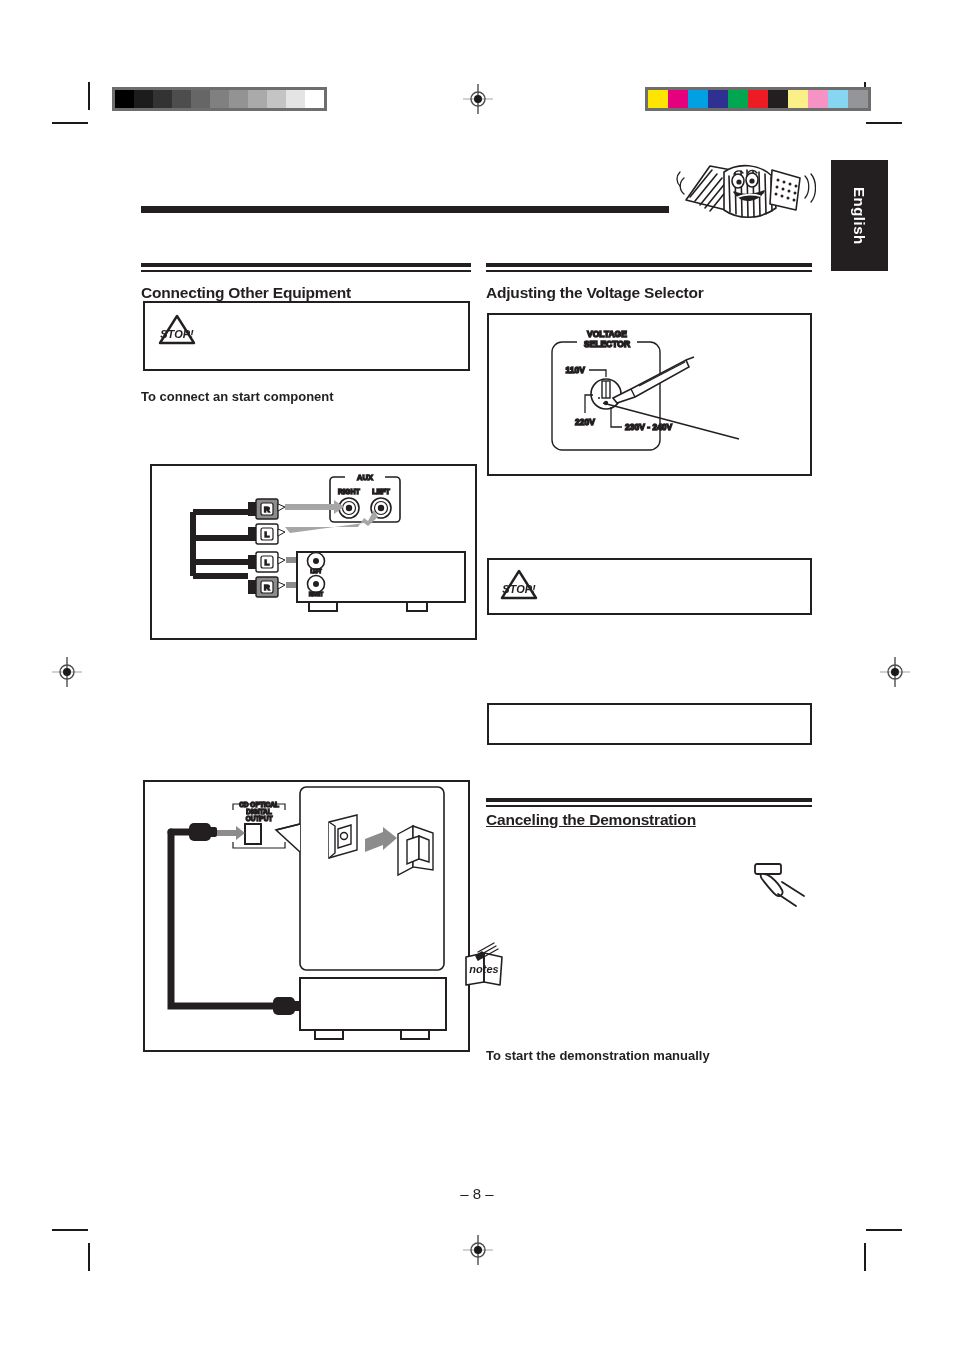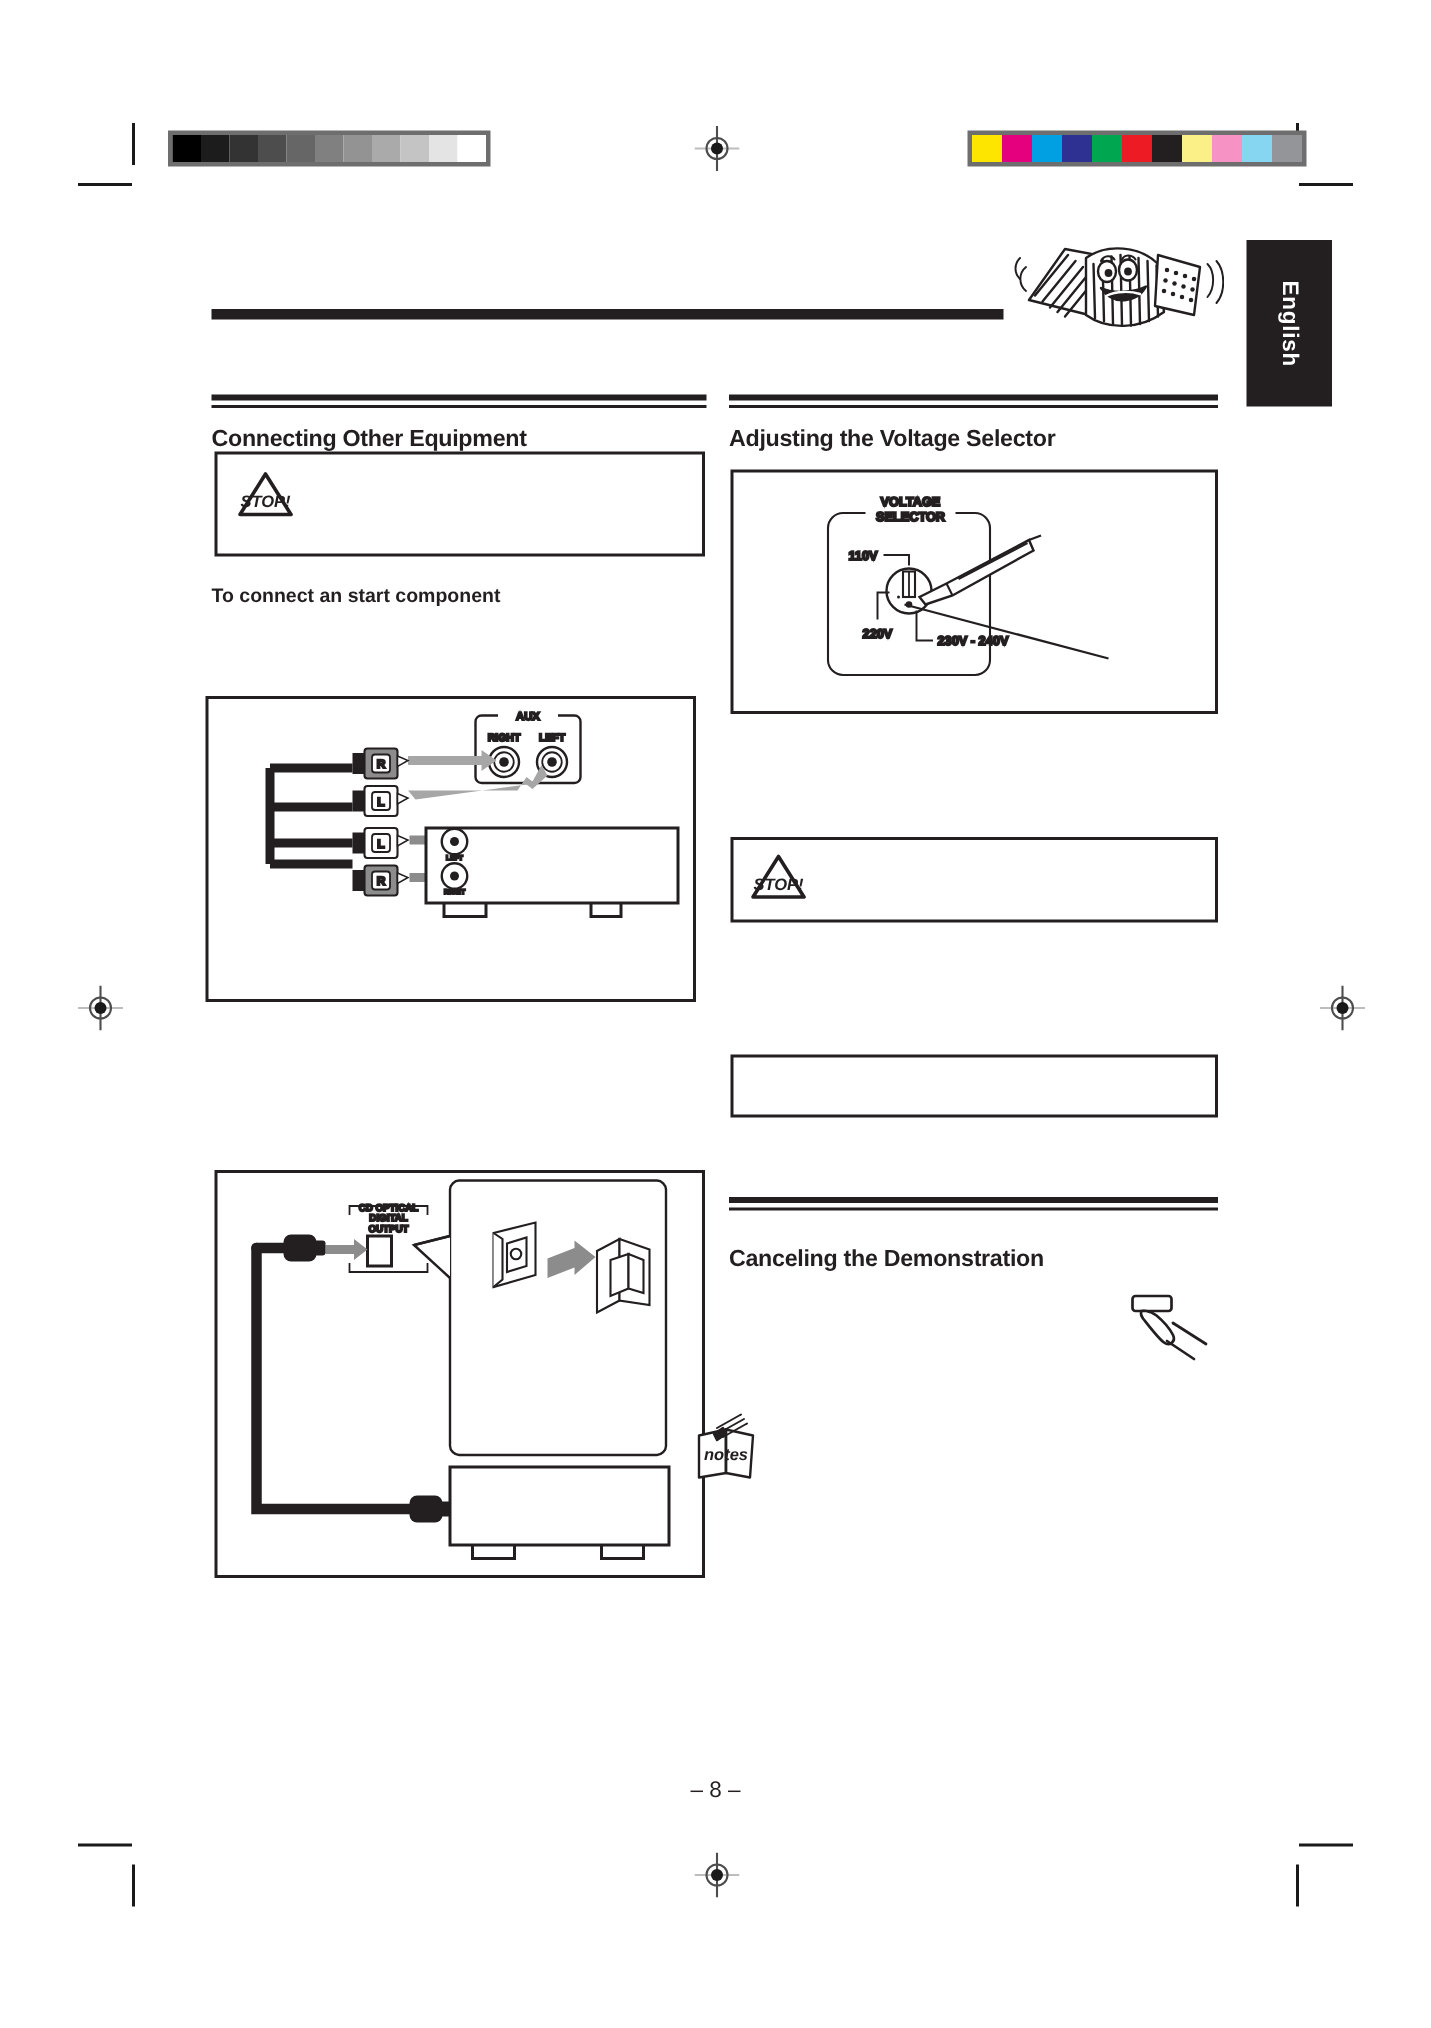--- a/index.html
+++ b/index.html
@@ -251,21 +251,21 @@
     <div class="icon-wrap" style="left:12px; top:10px; width:40px; height:34px;">
       <svg width="40" height="34" viewBox="0 0 40 34">
         <path d="M20 3 L37 30 L3 30 Z" fill="#ffffff" stroke="#231f20" stroke-width="2.4" stroke-linejoin="round"></path>
         <text x="20" y="25" font-family="'Liberation Sans', sans-serif" font-size="11" font-weight="bold" font-style="italic" fill="#231f20" text-anchor="middle">STOP!</text>
       </svg>
     </div>
   </div>
 
   <div class="subhead" style="left:141px; top:388px; width:330px;">To connect an start component</div>
 
-  <div class="fig-box" style="left:137px; top:464px; width:327px; height:204px;">
+  <div class="fig-box" style="left:150px; top:464px; width:327px; height:176px;">
     <svg width="323" height="154" viewBox="0 0 323 154">
       <g stroke="#231f20" fill="none" stroke-width="1.4">
 
         <rect x="178" y="11" width="70" height="45" rx="4" fill="#ffffff" stroke-width="1.6"></rect>
         <rect x="193" y="6" width="40" height="11" fill="#ffffff" stroke="none"></rect>
         <text x="213" y="14" font-family="'Liberation Sans', sans-serif" font-size="7.5" font-weight="bold" fill="#231f20" text-anchor="middle">AUX</text>
         <text x="197" y="28" font-family="'Liberation Sans', sans-serif" font-size="7" font-weight="bold" fill="#231f20" text-anchor="middle">RIGHT</text>
         <text x="229" y="28" font-family="'Liberation Sans', sans-serif" font-size="7" font-weight="bold" fill="#231f20" text-anchor="middle">LEFT</text>
         <circle cx="197" cy="42" r="10" fill="#ffffff" stroke-width="1.6"></circle>
         <circle cx="197" cy="42" r="6.5" fill="#ffffff" stroke-width="1.2"></circle>
@@ -425,21 +425,21 @@
     <div class="icon-wrap" style="left:10px; top:8px; width:40px; height:34px;">
       <svg width="40" height="34" viewBox="0 0 40 34">
         <path d="M20 3 L37 30 L3 30 Z" fill="#ffffff" stroke="#231f20" stroke-width="2.4" stroke-linejoin="round"></path>
         <text x="20" y="25" font-family="'Liberation Sans', sans-serif" font-size="11" font-weight="bold" font-style="italic" fill="#231f20" text-anchor="middle">STOP!</text>
       </svg>
     </div>
   </div>
 
   <div class="callout-box" style="left:487px; top:703px; width:325px; height:42px;"></div>
 
-  <div class="section-head" style="left:486px; top:790px;">Canceling the Demonstration</div>
+  <div class="section-head" style="left:486px; top:770px;text-decoration:underline;">Canceling the Demonstration</div>
   <div class="section-rule-thick" style="left:486px; top:798px; width:326px;"></div>
   <div class="section-rule-thin" style="left:486px; top:805px; width:326px;"></div>
 
   <div class="icon-wrap" style="left:752px; top:860px; width:60px; height:48px;">
     <svg width="60" height="48" viewBox="0 0 60 48">
       <g stroke="#231f20" fill="none" stroke-width="1.8" stroke-linecap="round" stroke-linejoin="round">
         <rect x="3" y="4" width="26" height="10" rx="2" fill="#ffffff"></rect>
         <path d="M9 14 C9 14 14 13 19 17 C25 22 28 26 30 30 C32 34 28 38 24 35
                  C20 32 14 24 10 19 C8 16 9 14 9 14 Z" fill="#ffffff"></path>
         <path d="M30 22 L52 36"></path>
@@ -459,16 +459,17 @@
         <path d="M16 10 L32 1" stroke-width="1.3"></path>
         <path d="M18 13 L34 4" stroke-width="1.3"></path>
         <path d="M20 16 L36 7" stroke-width="1.3"></path>
         <path d="M14 14 L20 10 L22 14 L16 18 Z" fill="#231f20" stroke="#231f20"></path>
 
         <text x="22" y="31" font-family="'Liberation Sans', sans-serif" font-size="11" font-weight="bold" font-style="italic" fill="#231f20" stroke="none" text-anchor="middle">notes</text>
       </g>
     </svg>
   </div>
 
+  <div class="subhead" style="left:486px; top:1047px; width:330px;">To start the demonstration manually</div>
 
   <div class="page-num" style="top:1185px;">– 8 –</div>
 
 </div>
 
 </body></html>

